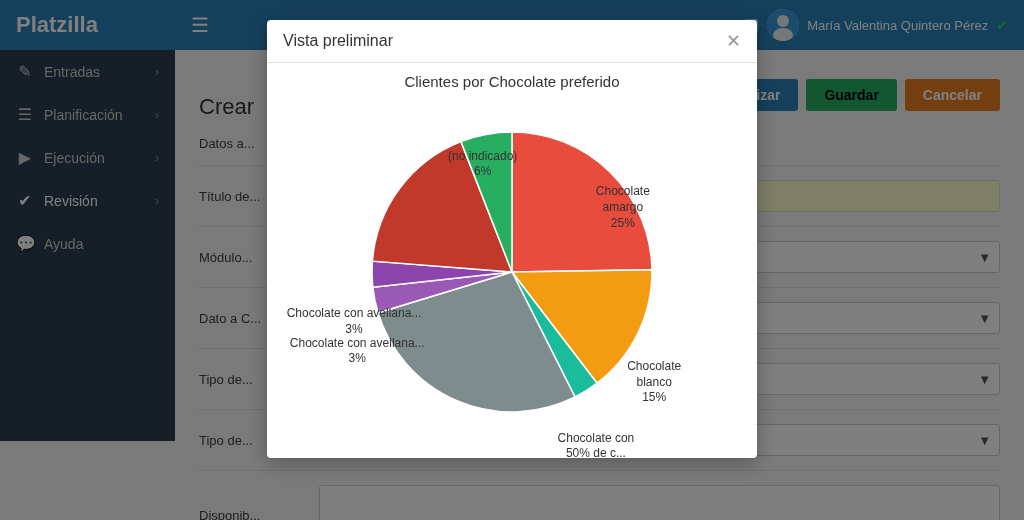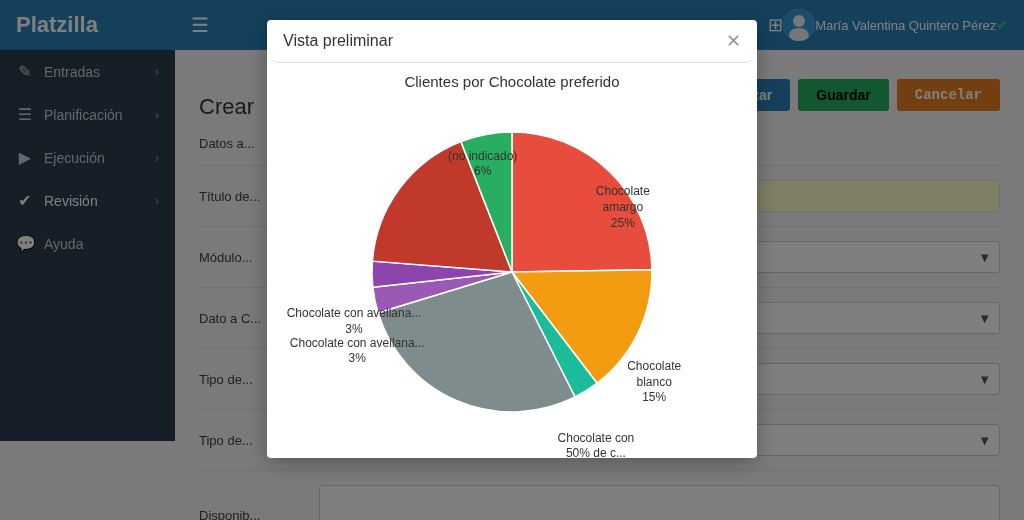--- a/index.html
+++ b/index.html
@@ -58,21 +58,21 @@
     #topbar {
       background: #2980b9;
       height: 50px;
       display: flex;
       align-items: center;
       padding: 0 16px;
       justify-content: space-between;
     }
     #topbar-left { display: flex; align-items: center; gap: 12px; }
     #hamburger { color: #fff; font-size: 20px; cursor: pointer; }
-    #topbar-right { display: flex; align-items: center; color: #fff; font-size: 14px; }
+    #topbar-right { display: flex; align-items: center; gap: 8px; color: #fff; font-size: 14px; }
     #avatar {
       width: 32px; height: 32px; border-radius: 50%;
       background: #bbb;
       display: flex; align-items: center; justify-content: center;
       overflow: hidden;
     }
     #avatar svg { width: 32px; height: 32px; }
 
     #content-area {
       flex: 1;
@@ -91,21 +91,21 @@
     .btn {
       padding: 8px 18px;
       border: none;
       border-radius: 3px;
       cursor: pointer;
       font-size: 14px;
       font-weight: bold;
     }
     .btn-blue { background: #2980b9; color: #fff; }
     .btn-green { background: #27ae60; color: #000000; }
-    .btn-orange { background: #e67e22; color: #fff; font-family: Liberation Mono, monospace; }
+    .btn-orange { background: #e67e22; color: #fff; }
 
     
     .form-row {
       display: flex;
       align-items: center;
       margin-bottom: 14px;
       border-bottom: 1px solid #e0e0e0;
       padding-bottom: 14px;
     }
     .form-row-label {
@@ -163,21 +163,20 @@
       box-shadow: 0 4px 20px rgba(0,0,0,0.3);
       display: flex;
       flex-direction: column;
     }
     #modal-header {
       display: flex;
       justify-content: space-between;
       align-items: center;
       padding: 12px 16px;
       border-bottom: 1px solid #e0e0e0;
-      border-radius: 13px;
     }
     #modal-title { font-size: 16px; color: #333; }
     #modal-close { cursor: pointer; color: #999; font-size: 18px; line-height: 1; }
     #modal-body {
       flex: 1;
       padding: 10px 16px 16px;
       overflow-y: auto;
       display: flex;
       flex-direction: column;
       align-items: center;

